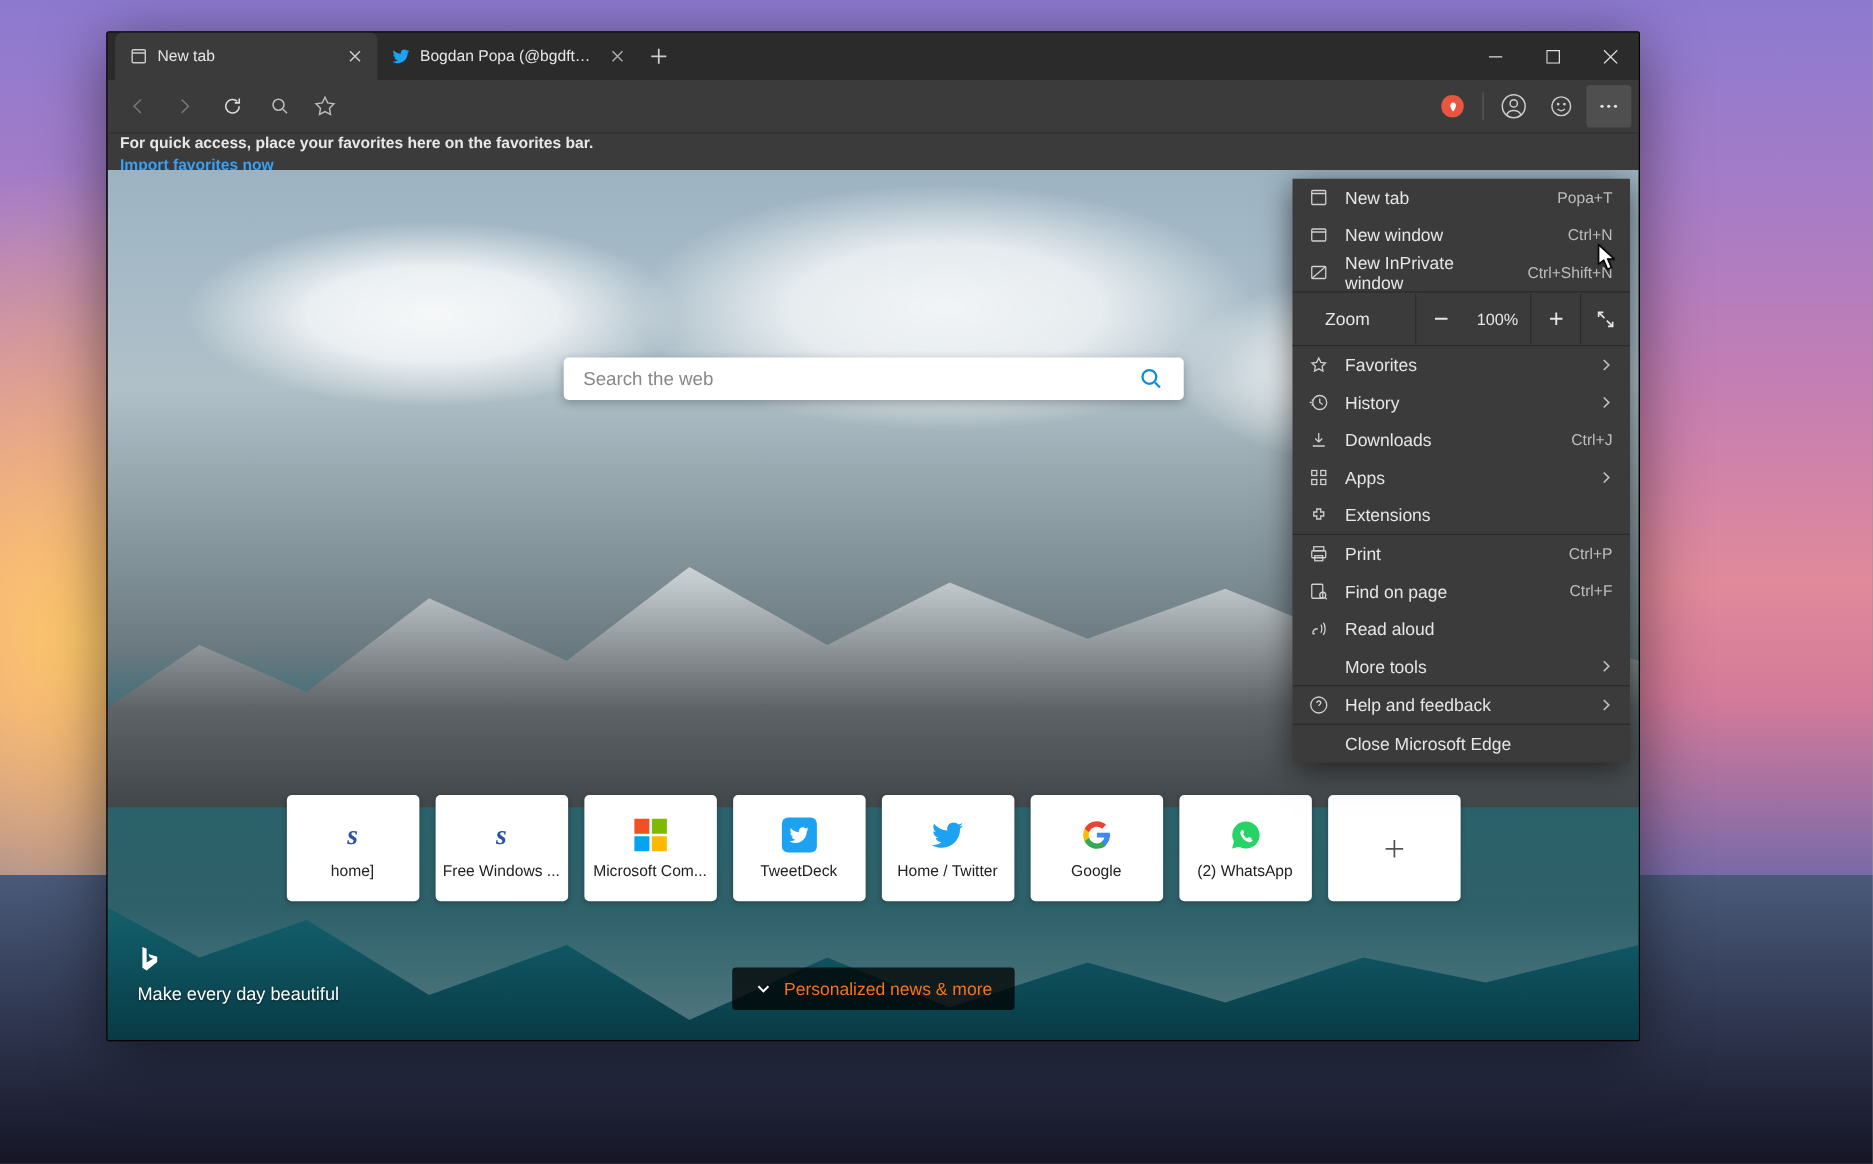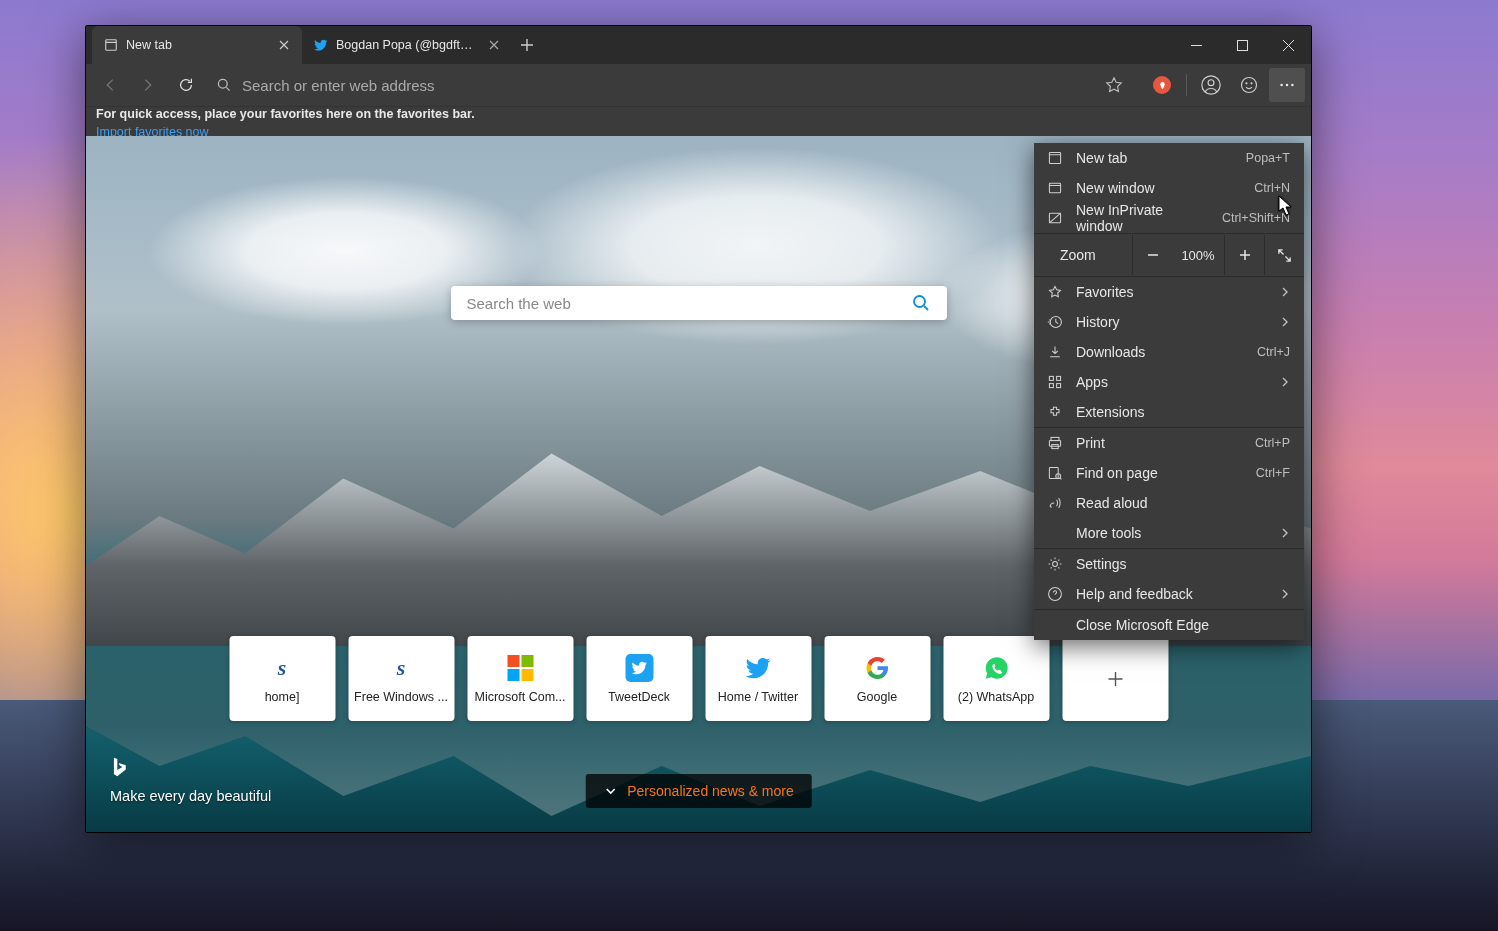--- a/index.html
+++ b/index.html
@@ -70,21 +70,21 @@
 
   .more-btn { background:#4f4f4f; }
 
   
   .favbar {
     height: 30px; background:#3b3b3b; border-top:1px solid #333;
     display:flex; align-items:flex-start; padding:0 10px; color:#e8e8e8; font-size:12.5px; gap:4px;
     font-weight:600;
     flex-direction:column;
   }
-  .favbar a { color:#3aa0f3; text-decoration:none; font-weight:400; }
+  .favbar a { color:#3aa0f3; text-decoration:none; font-weight:700; }
 
   
   .content { position:relative; flex:1; overflow:hidden; }
   .ntp-bg {
     position:absolute; inset:0;
     background:
       linear-gradient(180deg, #9db3c2 0%, #a8bcc8 15%, #b0c0c8 25%, #6a7a80 55%, #145f6f 70%, #0d6170 82%, #0a4550 100%);
   }
   
   .cloud { position:absolute; background:radial-gradient(ellipse at center, #fff 0%, #f2f5f7 35%, rgba(255,255,255,.0) 70%); border-radius:50%; filter:blur(1px); }
@@ -260,21 +260,20 @@
         </svg>
     </div>
 
     <div class="addr">
       <span>
         <svg width="16" height="16" viewBox="0 0 20 20" fill="none" stroke="#bbb" stroke-width="1.6">
             <circle cx="8.5" cy="8.5" r="5.5"></circle>
             <path d="M13 13l4 4"></path>
           </svg>
       </span>
-      <input placeholder="Search or enter web address" style="">
       <div class="addr-tail">
         <span class="tbtn">
           <svg width="18" height="18" viewBox="0 0 20 20" fill="none" stroke="#bbb" stroke-width="1.3">
               <path d="M10 2l2.4 5 5.6.8-4 3.9.9 5.5L10 14.7l-4.9 2.5.9-5.5-4-3.9 5.6-.8z"></path>
             </svg>
         </span>
       </div>
     </div>
 
     <div class="tbtn">
@@ -562,29 +561,20 @@
           <span class="marrow">
             <svg width="10" height="10" viewBox="0 0 10 10" fill="none" stroke="#bdbdbd" stroke-width="1.4">
               <path d="M3 1l4 4-4 4"></path>
             </svg>
           </span>
         </div>
         <div class="mdiv"></div>
         <div class="mi">
           <span class="mico">
             <svg width="16" height="16" viewBox="0 0 20 20" fill="none" stroke="#d0d0d0" stroke-width="1.3">
-              <circle cx="10" cy="10" r="3"></circle>
-              <path d="M10 2v2m0 12v2M2 10h2m12 0h2M4.5 4.5l1.4 1.4m8.2 8.2l1.4 1.4M4.5 15.5l1.4-1.4m8.2-8.2l1.4-1.4"></path>
-            </svg>
-          </span>
-          <span class="mlabel">Settings</span>
-        </div>
-        <div class="mi">
-          <span class="mico">
-            <svg width="16" height="16" viewBox="0 0 20 20" fill="none" stroke="#d0d0d0" stroke-width="1.3">
               <circle cx="10" cy="10" r="8"></circle>
               <path d="M8 8c0-1.1.9-2 2-2s2 .9 2 2c0 1.5-2 1.5-2 3m0 2v.1"></path>
             </svg>
           </span>
           <span class="mlabel">Help and feedback</span>
           <span class="marrow">
             <svg width="10" height="10" viewBox="0 0 10 10" fill="none" stroke="#bdbdbd" stroke-width="1.4">
               <path d="M3 1l4 4-4 4"></path>
             </svg>
           </span>

